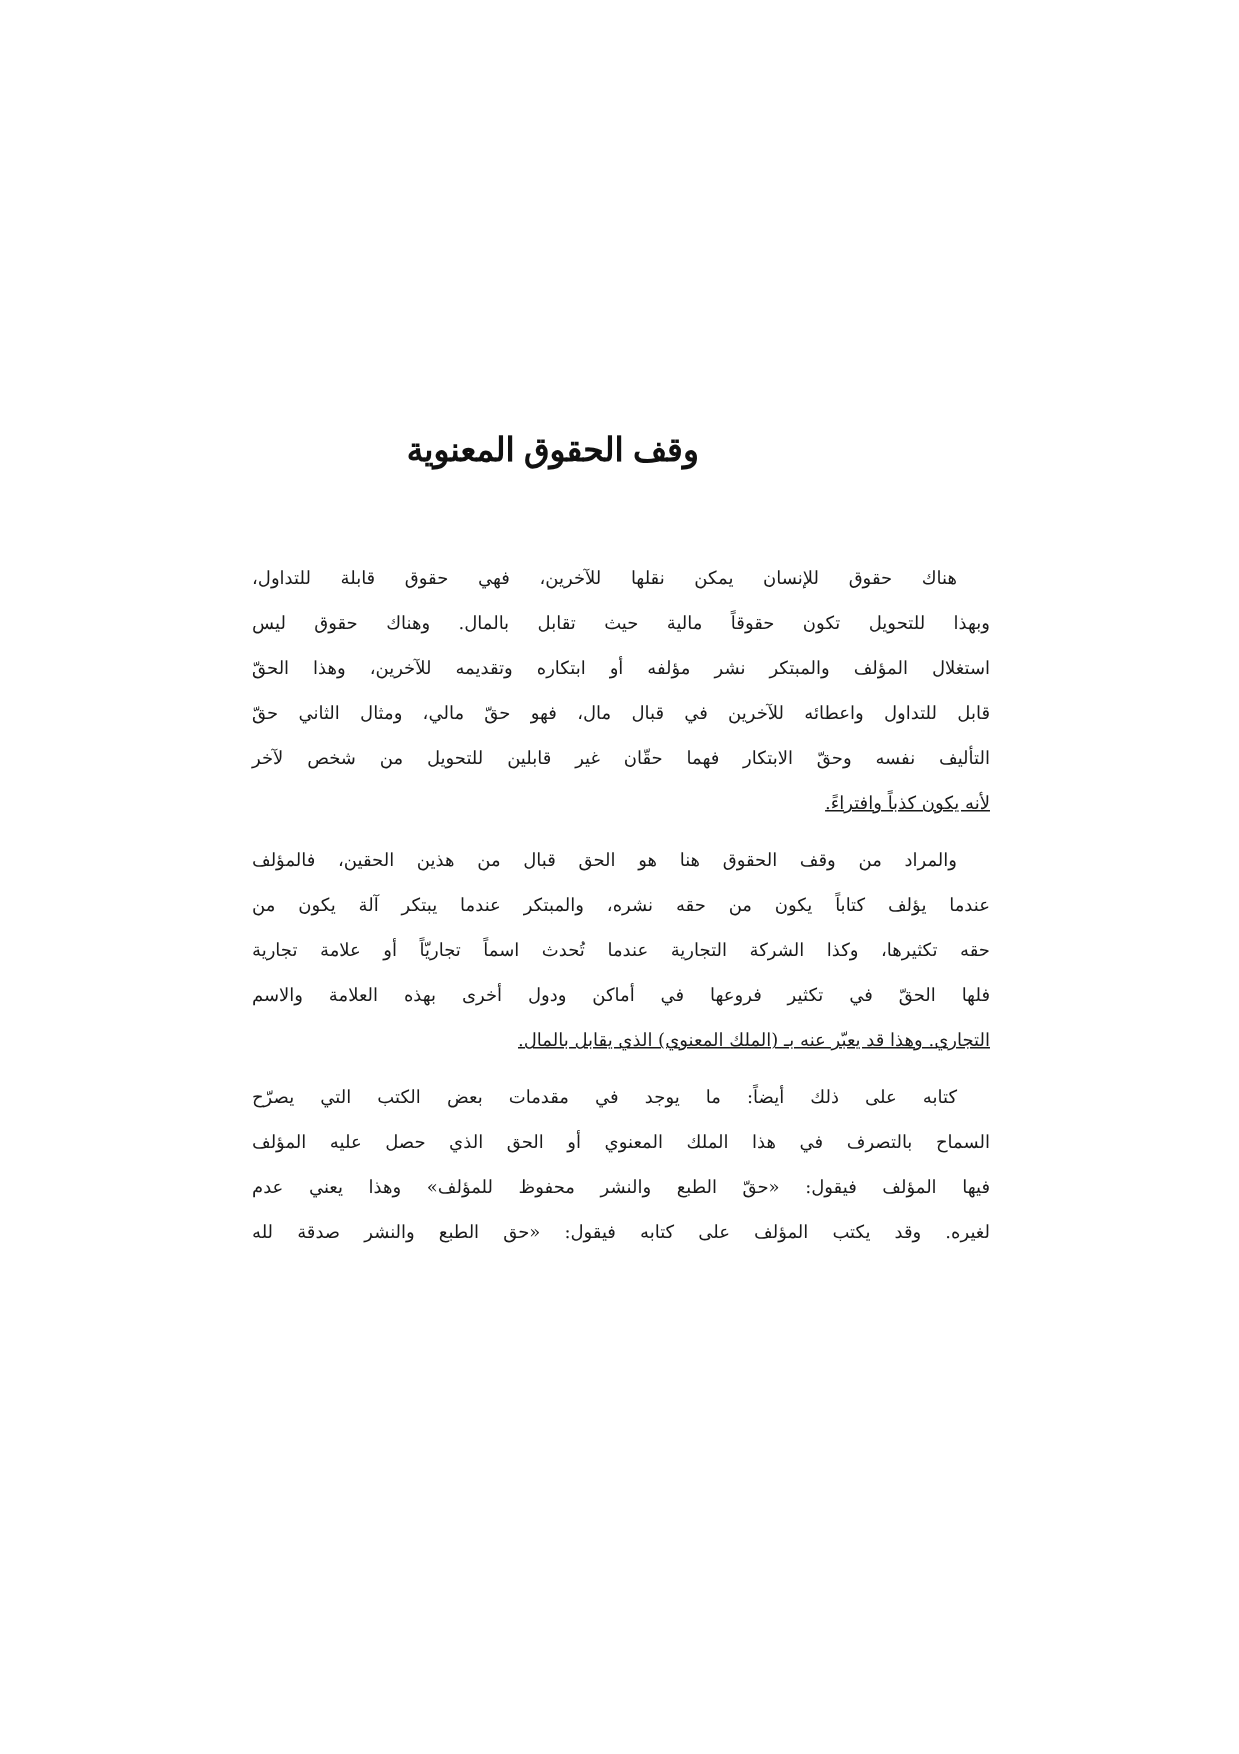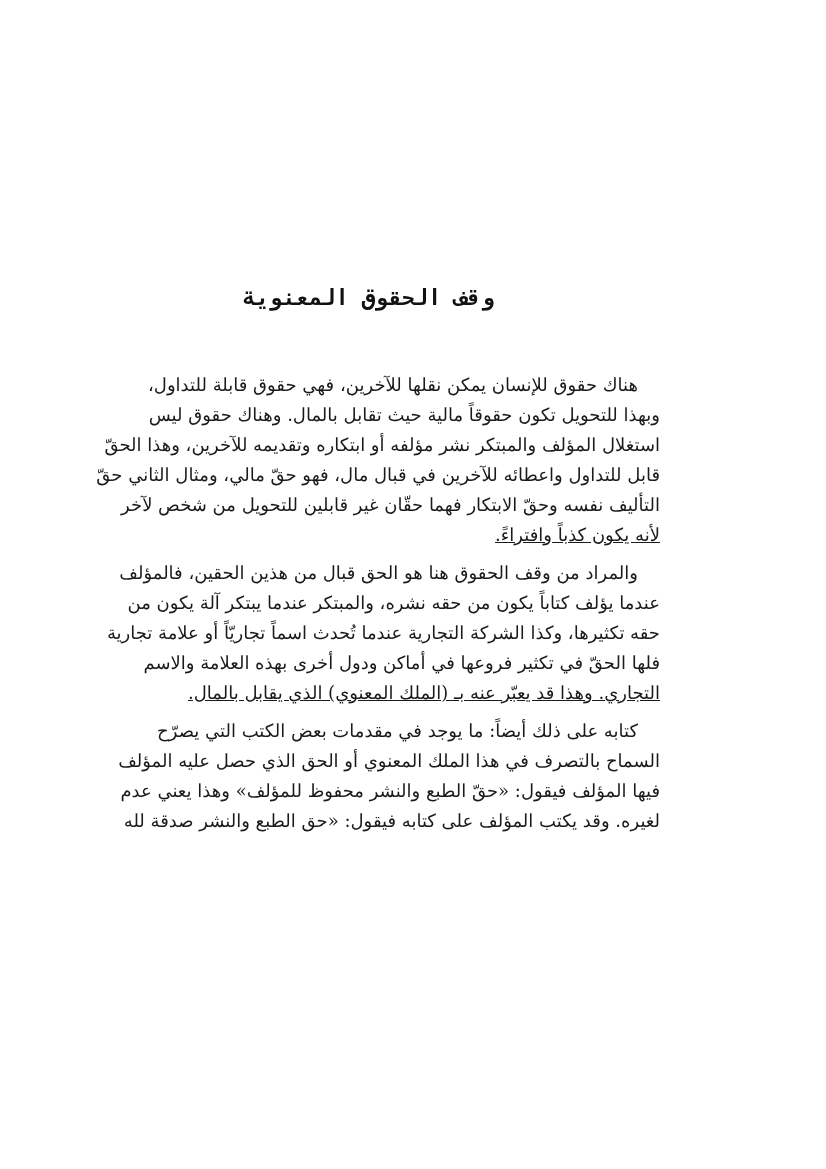--- a/index.html
+++ b/index.html
@@ -1,27 +1,27 @@
 <!DOCTYPE html>
 <html><head>
 <meta charset="utf-8">
 <style>
   html, body { margin:0; padding:0; background:#ffffff; }
   body { width:826px; height:1169px; position:relative; overflow:hidden; }
   .page { position:absolute; left:0; top:0; width:826px; height:1169px; background:#fff; }
   .title {
     position:absolute; left:0; width:737px; top:282px;
     text-align:center; direction:rtl;
-    font-family:Liberation Mono, monospace; font-weight:bold; font-size:22px; color:#111;
+    font-family:Liberation Sans, sans-serif; font-weight:bold; font-size:22px; color:#111;
     line-height:36px;
   }
   .body {
     position:absolute; left:168px; width:492px; top:370px;
     direction:rtl; text-align:justify;
-    font-family:"DejaVu Serif", serif; font-size:18px; color:#1a1a1a;
+    font-family:"DejaVu Serif", serif; font-size:12px; color:#1a1a1a;
   }
   .line {
     height:30px; line-height:30px; white-space:nowrap; text-align:justify;
     text-align-last:justify; overflow:visible;
   }
   .line.last { text-align-last:right;text-decoration:underline; }
   .line.indent { padding-right:22px; }
   .para { margin-bottom:8px; }
 </style>
 </head>

